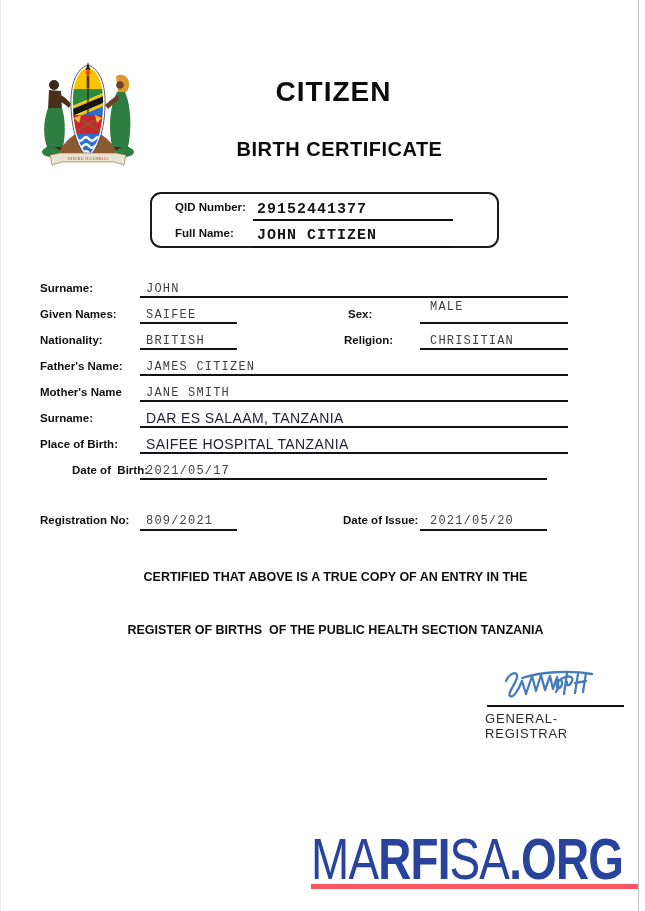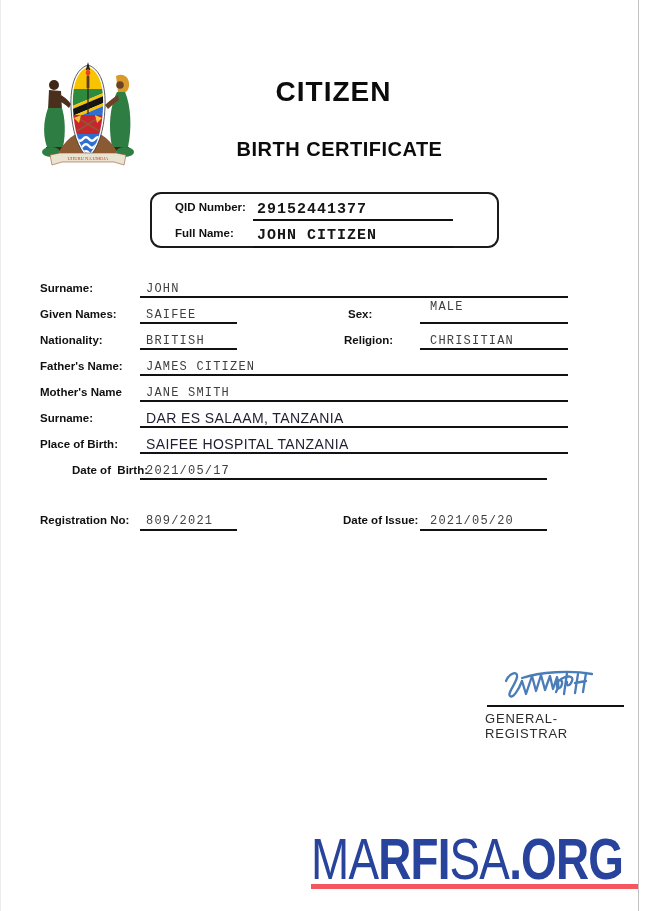--- a/index.html
+++ b/index.html
@@ -162,20 +162,22 @@
   <span class="val-mono" style="left:146px;top:464px;">2021/05/17</span>
   <div class="rule" style="left:140px;top:478px;width:407px;"></div>
 
   <span class="lbl" style="left:40px;top:514px;text-align:right;">Registration No:</span>
   <span class="val-mono" style="left:146px;top:514px;">809/2021</span>
   <div class="rule" style="left:140px;top:529px;width:97px;"></div>
   <span class="lbl" style="left:343px;top:514px;">Date of Issue:</span>
   <span class="val-mono" style="left:430px;top:514px;">2021/05/20</span>
   <div class="rule" style="left:420px;top:529px;width:127px;"></div>
 
+  <div class="cert-line" style="top:570px;">CERTIFIED THAT ABOVE IS A TRUE COPY OF AN ENTRY IN THE</div>
+  <div class="cert-line" style="top:623px;">REGISTER OF BIRTHS  OF THE PUBLIC HEALTH SECTION TANZANIA</div>
 
   <svg class="sig-svg" viewBox="0 0 100 34">
     <g stroke="#4a7cb8" stroke-width="2.3" fill="none" stroke-linecap="round" stroke-linejoin="round">
       <path d="M8,13 C12,4 20,3 19,9 C18,16 9,25 12,28 C15,31 21,21 24,13"></path>
       <path d="M24,13 L28,26 L34,8 L38,23 L43,7 L47,22 L52,8 L55,21 L59,9 C61,15 60,21 58,24"></path>
       <path d="M57,16 C60,11 65,11 64,16 C63,21 58,22 59,17"></path>
       <path d="M69,5 L66,26"></path>
       <path d="M63,11 C70,7 76,8 74,13 C72,18 68,19 69,14"></path>
       <path d="M80,6 L77,25 M88,5 L85,24 M77,15 L88,13"></path>
       <path d="M24,10 C42,4 72,2 94,6"></path>

